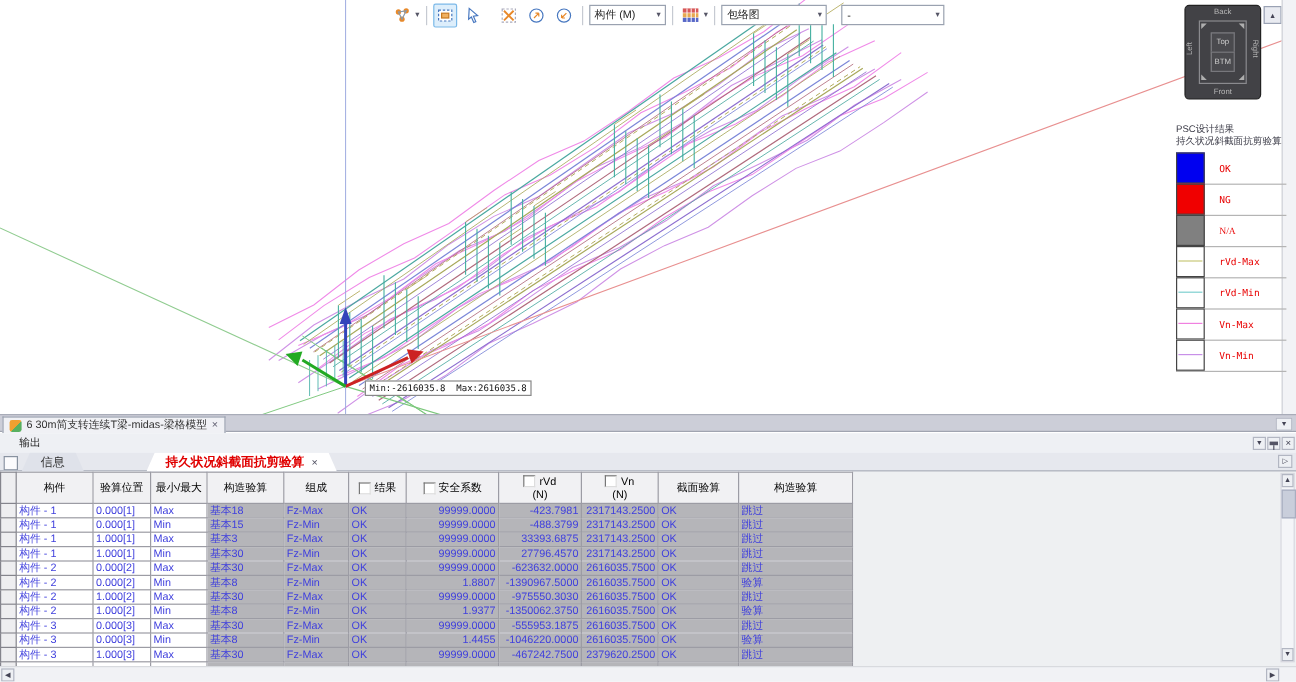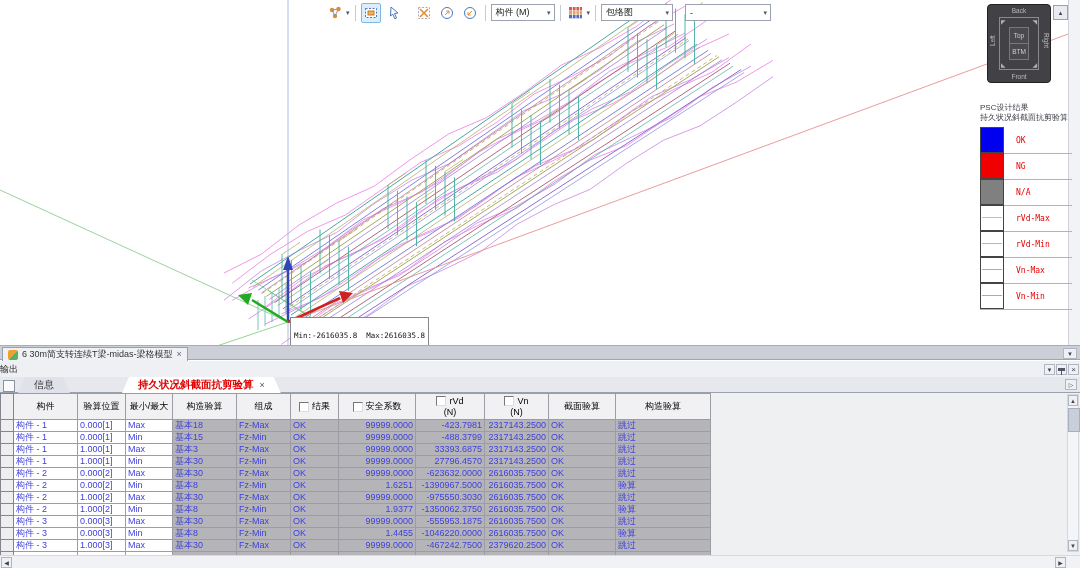--- a/index.html
+++ b/index.html
@@ -42,37 +42,37 @@
   
   .legend{left:980px;top:103px;width:92px}
   .lg-title{font-size:8px;color:#3a3a46;line-height:10px;white-space:nowrap}
   .lg-items{margin-top:5px}
   .lg-row{display:flex;height:25px;border-bottom:1px solid #b4b4b4}
   .lg-swatch{width:24px;height:26px;margin-top:-1px;border:1px solid #444;box-sizing:border-box;
              position:relative;flex:none}
   .lg-line{position:absolute;left:1px;right:1px;top:11px;height:1px}
   .lg-label{flex:1;display:flex;align-items:center;padding-left:12px;
             font-family:"DejaVu Sans Mono",monospace;font-size:8px}
-  .minmax{left:290px;top:317px;border:1px solid #888;background:#fff;color:#111;padding:13px 3px;
+  .minmax{left:304px;top:317px;border:1px solid #888;background:#fff;color:#111;padding:1px 3px;
           font-family:"DejaVu Sans Mono",monospace;font-size:7.5px;white-space:pre}
 
   
   #doc-tabbar{left:0;top:345px;width:1080px;height:15px;background:#ccced8;
               border-top:1px solid #a8acb8;border-bottom:1px solid #a0a4b0;box-sizing:border-box}
   .doc-tab{position:absolute;left:2px;top:1px;height:13px;background:#f0f1f5;border:1px solid #98a0ae;
            border-bottom:none;display:flex;align-items:center;padding:0 5px;gap:4px;font-size:9px;color:#333}
   .doc-tab-icon{width:10px;height:10px;border-radius:2px;flex:none;
                 background:linear-gradient(135deg,#f0a030 55%,#58b060 55%)}
   .doc-close{font-size:9px;color:#667;line-height:1}
   .sq-btn{background:#eef0f4;border:1px solid #b2b6c2;color:#445;display:flex;align-items:center;
           justify-content:center;font-size:6px;box-sizing:border-box}
 
   
   #output-header{left:0;top:361px;width:1080px;height:16px;background:#eef0f4;display:flex;
-                 align-items:center;padding-left:0;box-sizing:border-box;font-size:9px;color:#222}
+                 align-items:center;padding-left:16px;box-sizing:border-box;font-size:9px;color:#222}
   .pin{width:7px;height:3px;background:#556;position:relative;display:inline-block}
   .pin:after{content:'';position:absolute;left:3px;top:3px;width:1px;height:4px;background:#556}
   #output-tabstrip{left:0;top:377px;width:1080px;height:16px;background:#e6e8ee;
                    border-bottom:1px solid #9aa0ac;box-sizing:border-box}
   .ts-box{position:absolute;left:3px;top:3px;width:10px;height:10px;border:1px solid #8892a0;background:#fbfbfd}
   .ts-tab{position:absolute;top:0;height:16px;display:flex;align-items:center;font-size:10px;color:#333;
           padding:0 16px;clip-path:polygon(7px 0,calc(100% - 7px) 0,100% 100%,0 100%);background:#dfe2ea}
   .ts-tab.active{background:#fff;color:#e00000;font-weight:bold;font-size:10.5px;gap:6px}
   .ts-tab .tab-x{color:#556;font-weight:normal;font-size:9px}
 
@@ -252,21 +252,21 @@
     <span class="tb-icon">
         <svg width="15" height="15">
           <rect x="1" y="2" width="13" height="3.5" fill="#d85858"></rect>
           <rect x="1" y="6" width="13" height="3.5" fill="#e8a850"></rect>
           <rect x="1" y="9.8" width="13" height="3.5" fill="#5868c8"></rect>
           <path d="M4.5 2V13.3 M8 2V13.3 M11.5 2V13.3" stroke="#fff" stroke-width="0.8"></path>
         </svg>
       </span>
     <span class="tb-caret">▾</span>
     <span class="tb-sep"></span>
-    <span class="combo" style="width:72px">
+    <span class="combo" style="width:88px">
       <span>包络图</span>
       <span class="tb-caret">▾</span>
     </span>
     <span style="width:6px"></span>
     <span class="combo" style="width:86px">
       <span>-</span>
       <span class="tb-caret">▾</span>
     </span>
   </div>
 
@@ -296,21 +296,21 @@
         <div class="lg-row">
           <div class="lg-swatch" style="background: rgb(0, 0, 240);"></div>
           <div class="lg-label" style="color: rgb(232, 0, 0);">OK</div>
         </div>
         <div class="lg-row">
           <div class="lg-swatch" style="background: rgb(240, 0, 0);"></div>
           <div class="lg-label" style="color: rgb(232, 0, 0);">NG</div>
         </div>
         <div class="lg-row">
           <div class="lg-swatch" style="background: rgb(128, 128, 128);"></div>
-          <div class="lg-label" style="color: rgb(232, 0, 0);">N/A</div>
+          <div class="lg-label" style="color: rgb(232, 0, 0); font-family: Liberation Serif, serif;">N/A</div>
         </div>
         <div class="lg-row">
           <div class="lg-swatch" style="background: rgb(255, 255, 255);">
             <div class="lg-line" style="background: rgb(200, 200, 122);"></div>
           </div>
           <div class="lg-label" style="color: rgb(232, 0, 0);">rVd-Max</div>
         </div>
         <div class="lg-row">
           <div class="lg-swatch" style="background: rgb(255, 255, 255);">
             <div class="lg-line" style="background: rgb(126, 208, 208);"></div>
@@ -470,21 +470,21 @@
             <td class="g lnk">跳过</td>
           </tr>
           <tr>
             <td class="rh"></td>
             <td class="w">构件 - 2</td>
             <td class="w">0.000[2]</td>
             <td class="w">Min</td>
             <td class="g">基本8</td>
             <td class="g">Fz-Min</td>
             <td class="g">OK</td>
-            <td class="g num">1.6251</td>
+            <td class="g num">1.8807</td>
             <td class="g num">-1390967.5000</td>
             <td class="g num">2616035.7500</td>
             <td class="g">OK</td>
             <td class="g lnk">验算</td>
           </tr>
           <tr>
             <td class="rh"></td>
             <td class="w">构件 - 2</td>
             <td class="w">1.000[2]</td>
             <td class="w">Max</td>

